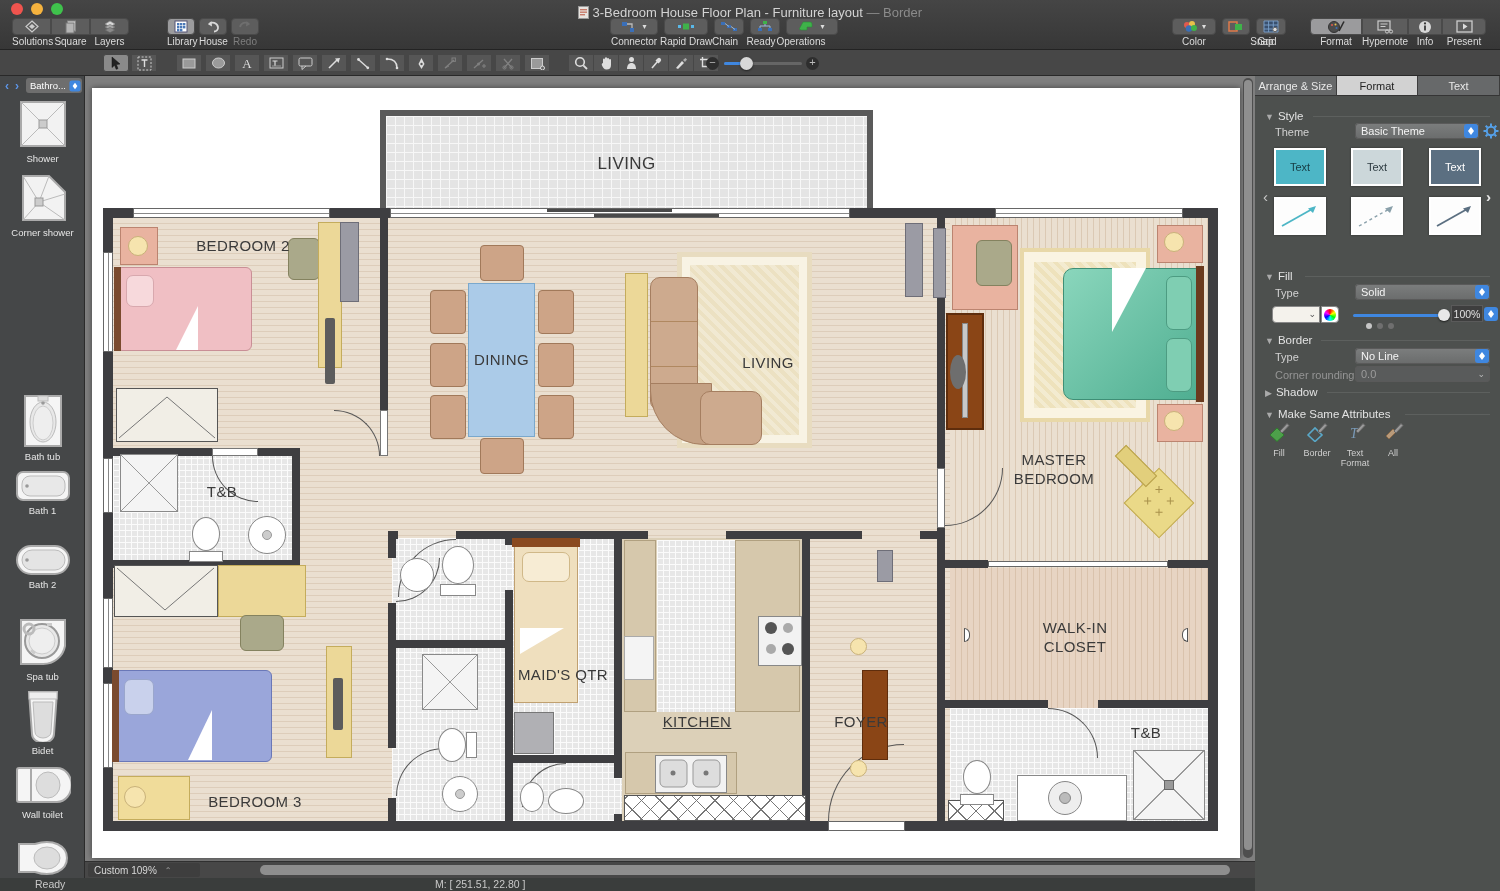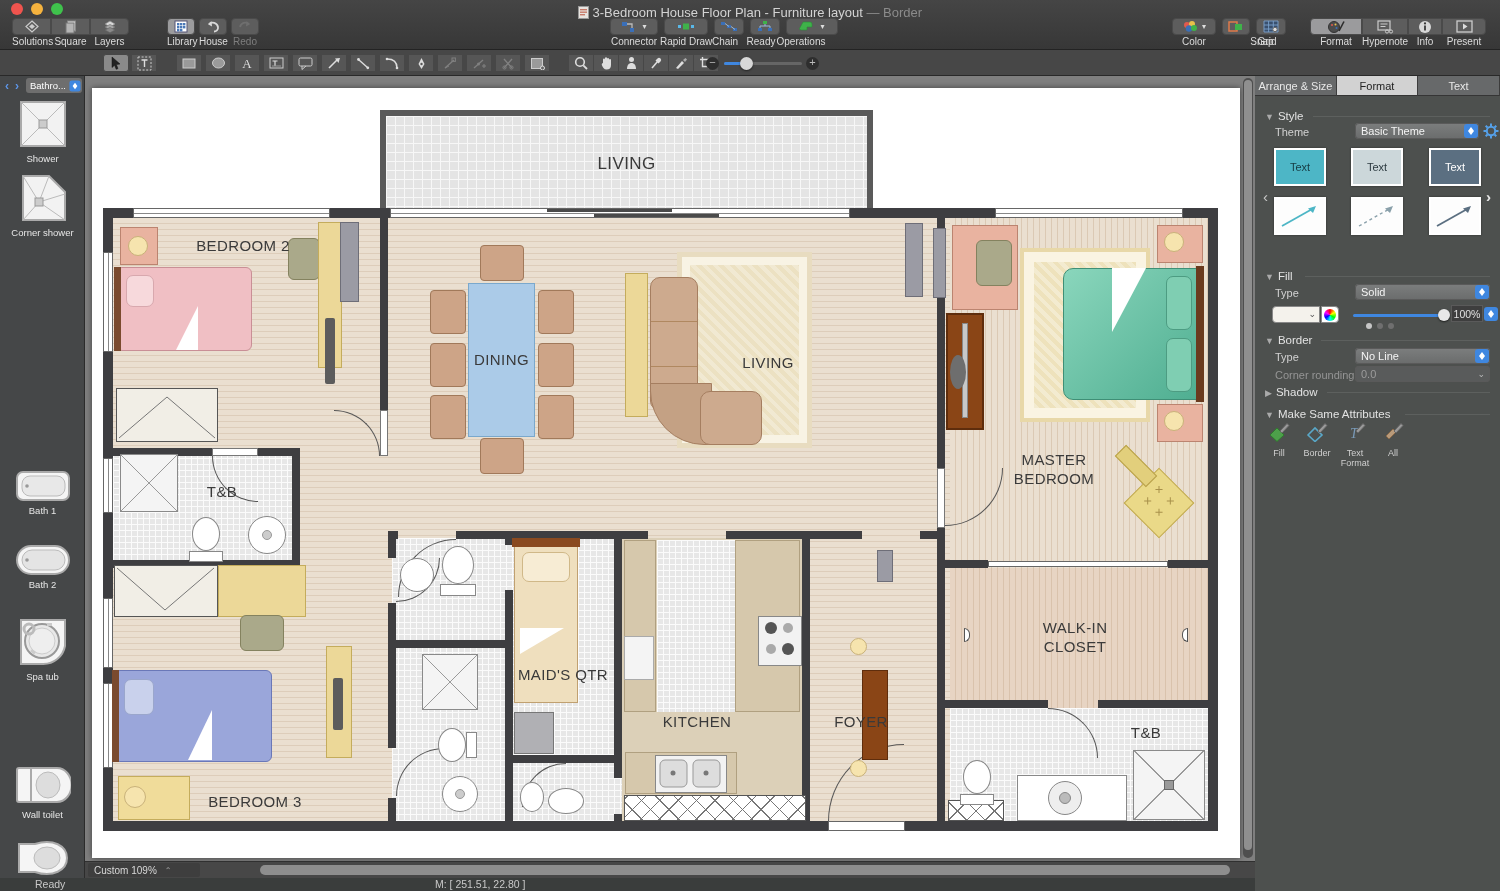--- a/index.html
+++ b/index.html
@@ -454,20 +454,30 @@
     <div class="lib-label">Shower</div>
   </div>
   <div class="lib-item" style="top:96px">
     <svg width="52" height="52" viewBox="0 0 52 52">
         <path d="M6 4 H32 L48 20 V48 H6 Z" fill="#f2f2f2" stroke="#aaa" stroke-width="2"></path>
         <path d="M6 4 L22 30 M32 4 L22 30 M48 22 L22 30 M48 48 L22 30 M6 48 L22 30" stroke="#bbb"></path>
         <rect x="18" y="26" width="8" height="8" fill="#ccc" stroke="#999"></rect>
       </svg>
     <div class="lib-label">Corner shower</div>
   </div>
+  <div class="lib-item" style="top:318px">
+    <svg width="44" height="54" viewBox="0 0 44 54">
+        <rect x="4" y="2" width="36" height="50" fill="#f5f5f5" stroke="#aaa" stroke-width="2"></rect>
+        <ellipse cx="22" cy="28" rx="13" ry="20" fill="#e8e8e8" stroke="#bbb"></ellipse>
+        <ellipse cx="22" cy="29" rx="10" ry="17" fill="#eee" stroke="#ccc"></ellipse>
+        <circle cx="22" cy="9" r="1.8" fill="#999"></circle>
+        <rect x="17" y="2" width="10" height="5" fill="#ddd" stroke="#bbb"></rect>
+      </svg>
+    <div class="lib-label">Bath tub</div>
+  </div>
   <div class="lib-item" style="top:394px">
     <svg width="56" height="32" viewBox="0 0 56 32">
         <rect x="2" y="2" width="52" height="28" rx="6" fill="#f5f5f5" stroke="#aaa" stroke-width="2"></rect>
         <rect x="7" y="6" width="43" height="20" rx="8" fill="#e8e8e8" stroke="#bbb"></rect>
         <circle cx="12" cy="16" r="1.8" fill="#999"></circle>
       </svg>
     <div class="lib-label">Bath 1</div>
   </div>
   <div class="lib-item" style="top:468px">
     <svg width="56" height="32" viewBox="0 0 56 32">
@@ -480,20 +490,28 @@
   <div class="lib-item" style="top:540px">
     <svg width="52" height="52" viewBox="0 0 52 52">
         <path d="M4 4 H48 V30 A22 22 0 0 1 26 48 H4 Z" fill="#f5f5f5" stroke="#aaa" stroke-width="2"></path>
         <circle cx="25" cy="25" r="17" fill="#e8e8e8" stroke="#999" stroke-width="2"></circle>
         <circle cx="25" cy="25" r="13" fill="#eee" stroke="#ccc"></circle>
         <circle cx="12" cy="13" r="5" fill="none" stroke="#bbb" stroke-width="3"></circle>
         <rect x="30" y="7" width="5" height="3" fill="#ccc"></rect>
         <rect x="14" y="34" width="5" height="3" fill="#ccc" transform="rotate(40 16 35)"></rect>
       </svg>
     <div class="lib-label">Spa tub</div>
+  </div>
+  <div class="lib-item" style="top:614px">
+    <svg width="40" height="52" viewBox="0 0 40 52">
+        <path d="M6 2 H34 L31 44 A10 8 0 0 1 9 44 Z" fill="#f5f5f5" stroke="#aaa" stroke-width="2"></path>
+        <path d="M10 12 H30 L28 42 A8 6 0 0 1 12 42 Z" fill="#ddd" stroke="#bbb"></path>
+        <rect x="6" y="2" width="28" height="7" fill="#eee" stroke="#bbb"></rect>
+      </svg>
+    <div class="lib-label">Bidet</div>
   </div>
   <div class="lib-item" style="top:688px">
     <svg width="56" height="42" viewBox="0 0 56 42">
         <rect x="2" y="4" width="16" height="34" rx="2" fill="#f5f5f5" stroke="#aaa" stroke-width="2"></rect>
         <path d="M16 4 H42 A12 14 0 0 1 42 38 H16 Z" fill="#f5f5f5" stroke="#aaa" stroke-width="2"></path>
         <ellipse cx="33" cy="21" rx="12" ry="13" fill="#ddd" stroke="#bbb"></ellipse>
       </svg>
     <div class="lib-label">Wall toilet</div>
   </div>
   <div class="lib-item" style="top:762px">
@@ -654,21 +672,21 @@
     </div>
     <div class="furn" style="left:533px;top:664px;width:112px;height:42px;background:#d6c8ac;border:1px solid #b0a080;"></div>
     <div class="furn" style="left:563px;top:667px;width:72px;height:38px;background:#f2f2f2;border:1.5px solid #888;">
       <svg width="69" height="35">
           <rect x="4" y="4" width="27" height="27" rx="5" fill="#ddd" stroke="#999"></rect>
           <rect x="37" y="4" width="27" height="27" rx="5" fill="#ddd" stroke="#999"></rect>
           <circle cx="17" cy="17" r="2.5" fill="#777"></circle>
           <circle cx="50" cy="17" r="2.5" fill="#777"></circle>
         </svg>
     </div>
-    <div class="rlabel" style="left:545px;top:624px;width:120px;">KITCHEN</div>
+    <div class="rlabel" style="left:545px;top:624px;width:120px;text-decoration:underline;">KITCHEN</div>
 
     <div class="furn" style="left:785px;top:462px;width:16px;height:32px;background:#9b9ba4;border:1px solid #6e6e78;"></div>
     <div class="lamp" style="left:758px;top:550px;width:17px;height:17px;"></div>
     <div class="furn" style="left:770px;top:582px;width:26px;height:90px;background:#8a4516;border:1px solid #5f2d0c;"></div>
     <div class="lamp" style="left:758px;top:672px;width:17px;height:17px;"></div>
     <div class="rlabel" style="left:709px;top:624px;width:120px;">FOYER</div>
 
     <div class="furn" style="left:813px;top:135px;width:18px;height:74px;background:#9b9ba4;border:1px solid #6e6e78;"></div>
     <div class="furn" style="left:585px;top:164px;width:135px;height:196px;background:#f8f3e4;border:5px solid #e8dcc0;">
       <div style="position:absolute;inset:8px;background:repeating-linear-gradient(45deg,#f1e9d2 0 4px,#ece1c2 4px 8px);"></div>

